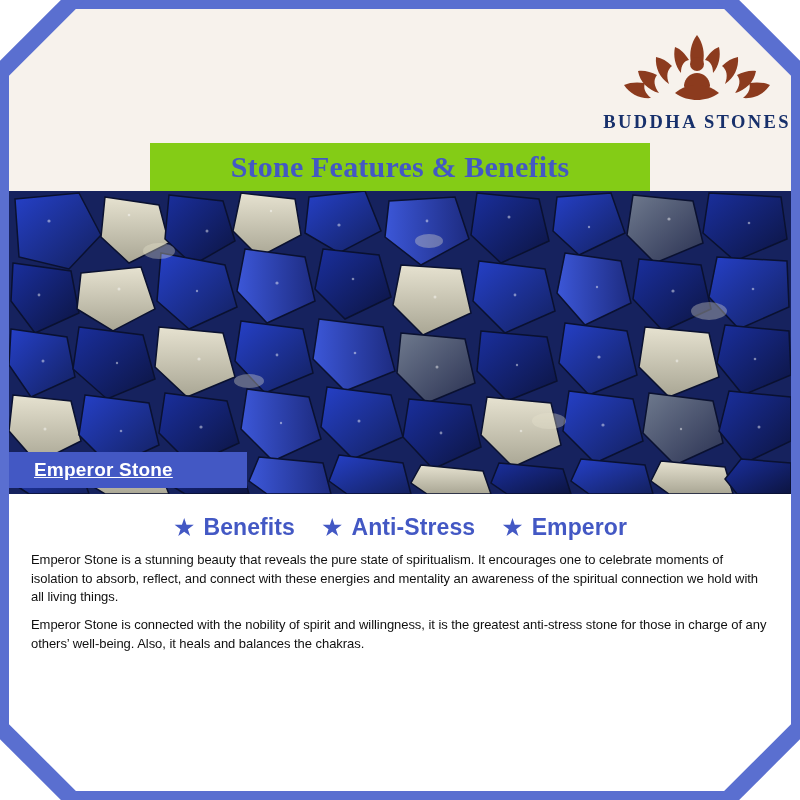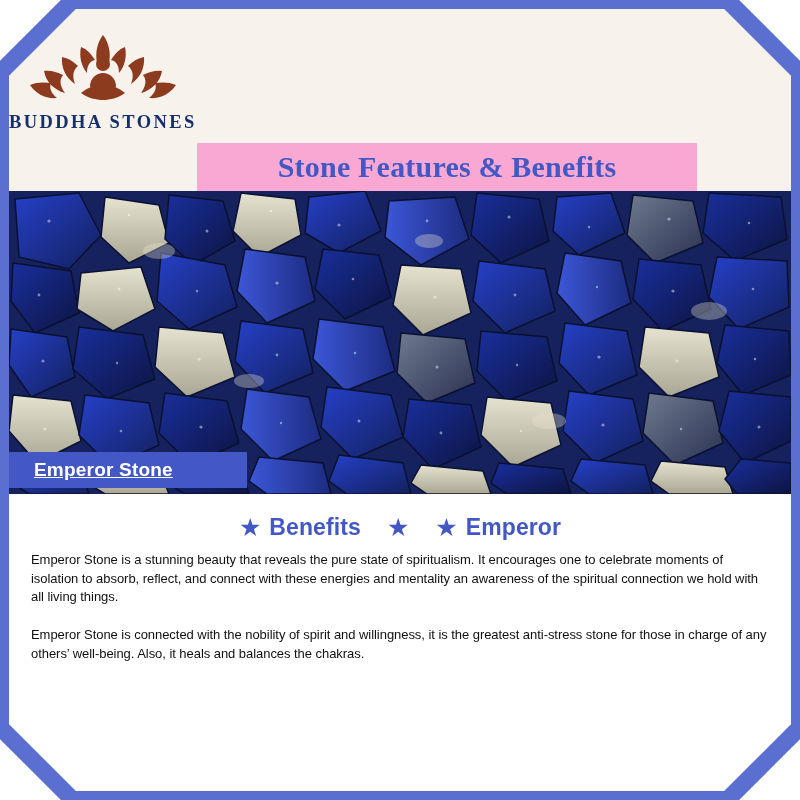--- a/index.html
+++ b/index.html
@@ -61,21 +61,21 @@
   .header {
     position: absolute;
     top: 9px;
     left: 9px;
     right: 9px;
     height: 182px;
     background: #f7f2ec;
     z-index: 3;
     display: flex;
     flex-direction: column;
-    align-items: flex-start;
+    align-items: flex-end;
   }
 
   .logo-wrap {
     margin-top: 18px;
     display: flex;
     flex-direction: column;
     align-items: center;
   }
   .logo-mark {
     width: 170px;
@@ -91,25 +91,24 @@
     font-family: "Liberation Serif", serif;
   }
 
   .title-bar {
     position: absolute;
     bottom: 0;
     left: 50%;
     transform: translateX(-50%);
     width: 500px;
     height: 48px;
-    background: #f9a8d4;
+    background: #84cc16;
     display: flex;
     align-items: center;
     justify-content: center;
-    margin-left: 47px;
   }
   .title-bar .title-text {
     font-size: 30px;
     font-weight: bold;
     color: #4358c4;
     font-family: "Liberation Serif", serif;
     letter-spacing: 0.2px;
   }
 
   
@@ -184,21 +183,21 @@
     letter-spacing: 0.1px;
   }
 
   .paragraph {
     color: #101010;
     font-size: 13px;
     line-height: 1.44;
     margin: 0 0 0 0;
     letter-spacing: -0.05px;
   }
-  .paragraph + .paragraph { margin-top: 19px; }
+  .paragraph + .paragraph { margin-top: 9px; }
 </style>
 </head>
 <body>
 
 <div class="page">
 
   <div class="frame-border frame-top"></div>
   <div class="frame-border frame-bottom"></div>
   <div class="frame-border frame-left"></div>
   <div class="frame-border frame-right"></div>
@@ -382,20 +381,21 @@
 
   <div class="body-area">
 
     <div class="benefits">
       <div class="benefit">
         <span class="star">★</span>
         <span class="benefit-label">Benefits</span>
       </div>
       <div class="benefit">
         <span class="star">★</span>
+        <span class="benefit-label">Anti-Stress</span>
       </div>
       <div class="benefit">
         <span class="star">★</span>
         <span class="benefit-label">Emperor</span>
       </div>
     </div>
 
     <p class="paragraph">Emperor Stone is a stunning beauty that reveals the pure state of spiritualism. It encourages one to celebrate moments of isolation to absorb, reflect, and connect with these energies and mentality an awareness of the spiritual connection we hold with all living things.</p>
     <p class="paragraph">Emperor Stone is connected with the nobility of spirit and willingness, it is the greatest anti-stress stone for those in charge of any others’ well-being. Also, it heals and balances the chakras.</p>
   </div>

